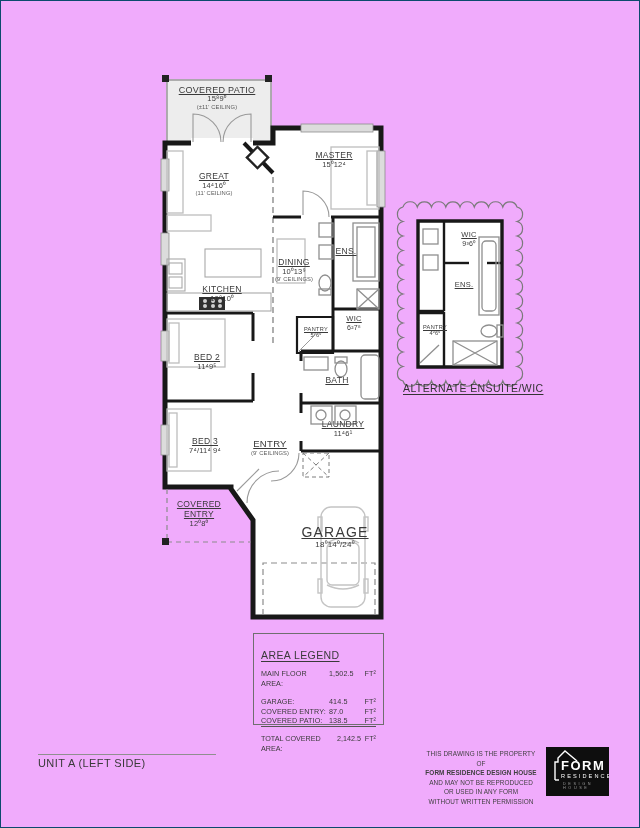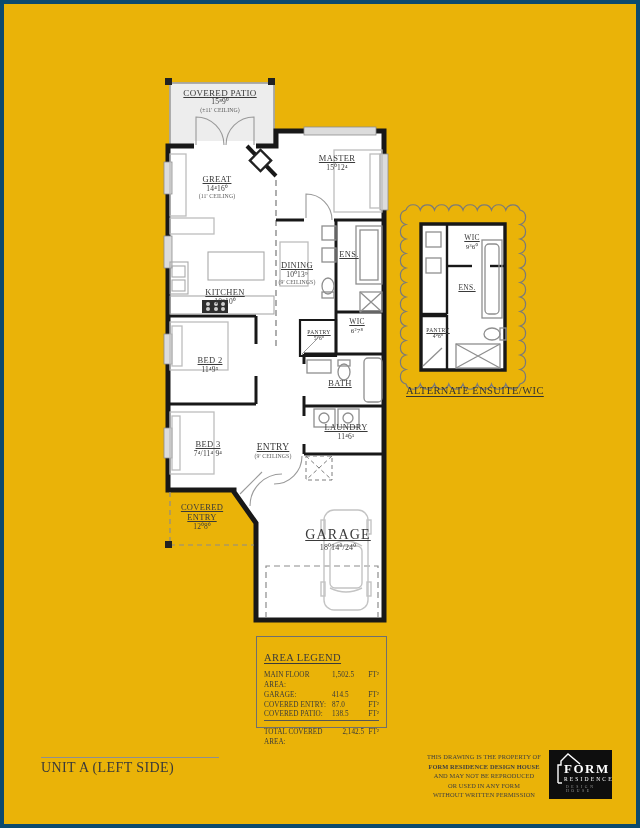--- a/index.html
+++ b/index.html
@@ -1,19 +1,19 @@
 <!DOCTYPE html>
 <html><head>
 <meta charset="utf-8">
 <style>
   html,body{margin:0;padding:0;background:#fff;}
   .page{
-    position:relative;width:640px;height:828px;background:#eab308;
-    font-family:Liberation Serif, serif;
-    overflow:hidden;border:4px solid #0c4a6e;box-sizing:border-box;
+    position:relative;width:640px;height:828px;background:#f0abfc;
+    font-family:Liberation Sans, sans-serif;
+    overflow:hidden;border:1px solid #0c4a6e;box-sizing:border-box;
   }
   .plan-svg{position:absolute;left:0;top:0;}
   .room-label{
     position:absolute;text-align:center;transform:translateX(-50%);
     color:#3a3a3a;line-height:1.15;letter-spacing:.3px;white-space:nowrap;
   }
   .rl-name{display:block;text-decoration:underline;text-underline-offset:1px;font-size:8.5px;}
   .rl-dims{display:block;font-size:7.5px;letter-spacing:.2px;}
   .rl-note{display:block;font-size:5.8px;color:#5a5a5a;letter-spacing:.1px;}
   .room-label span:empty{display:none;}
@@ -36,31 +36,31 @@
   .legend{
     position:absolute;left:252px;top:632px;width:131px;height:92px;
     border:1px solid #6f6f6f;box-sizing:border-box;padding:15px 7px 5px 7px;
     color:#3a3a3a;
   }
   .legend-title{font-size:10.5px;letter-spacing:.4px;text-decoration:underline;text-underline-offset:2px;margin-bottom:8px;}
   .legend-row{display:flex;font-size:7.2px;line-height:9.5px;letter-spacing:.1px;}
   .legend-row .lab{flex:1;text-align:left;}
   .legend-row .val{width:32px;text-align:left;}
   .legend-row .unit{width:15px;text-align:right;}
-  .legend-row.first{margin-bottom:1px;}
+  .legend-row.first{margin-bottom:9px;}
   .legend-sep{border-bottom:1.2px solid #555;margin-top:.5px;}
   .legend-total{display:flex;font-size:7.2px;line-height:9.5px;margin-top:7px;}
   .legend-total .lab{flex:1;}
   .legend-total .val{width:32px;text-align:right;}
   .legend-total .unit{width:15px;text-align:right;}
 
   .title-block{position:absolute;left:37px;top:751px;color:#2c2c2c;}
   .tb-title{font-size:27px;letter-spacing:1px;font-weight:400;}
   .tb-rule{width:178px;height:0;border-bottom:1.6px solid #8f8f8f;margin-top:2px;}
-  .tb-sub{font-size:14px;letter-spacing:.4px;margin-top:2px;color:#3a3a3a;}
+  .tb-sub{font-size:11px;letter-spacing:.4px;margin-top:2px;color:#3a3a3a;}
 
   .copyright{
     position:absolute;left:421px;top:748px;width:118px;text-align:center;
     font-size:6.4px;line-height:9.6px;color:#3f3f3f;letter-spacing:.1px;
   }
   .copyright .b{font-weight:bold;}
 
   .logo{
     position:absolute;left:545px;top:746px;width:63px;height:49px;
     background:#0e0e0e;color:#fff;overflow:hidden;

